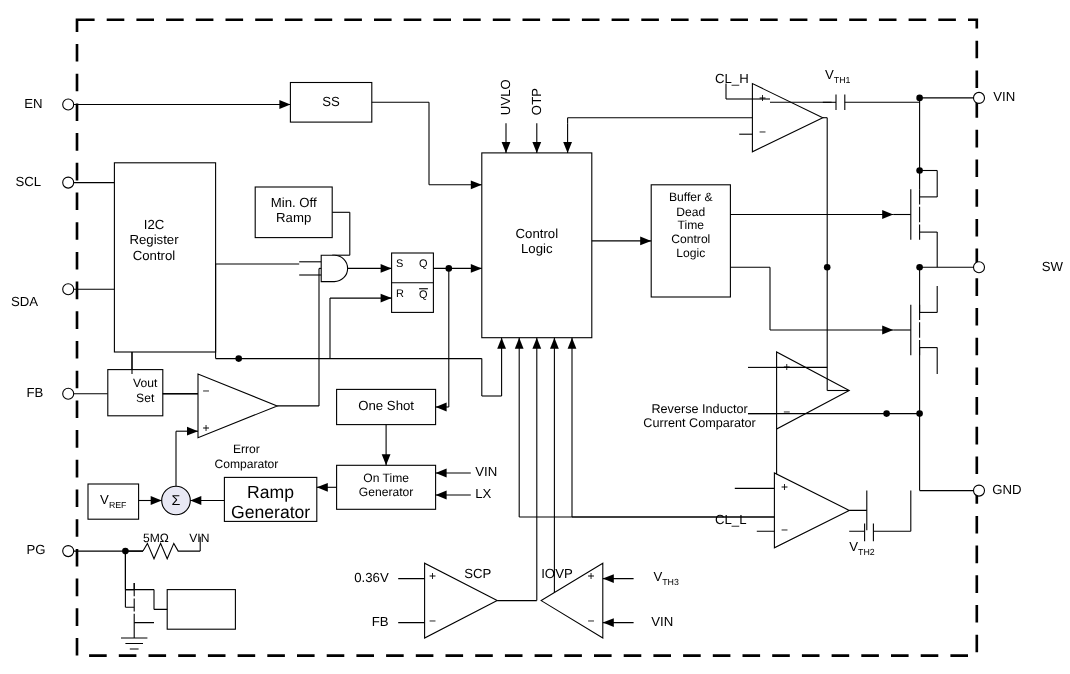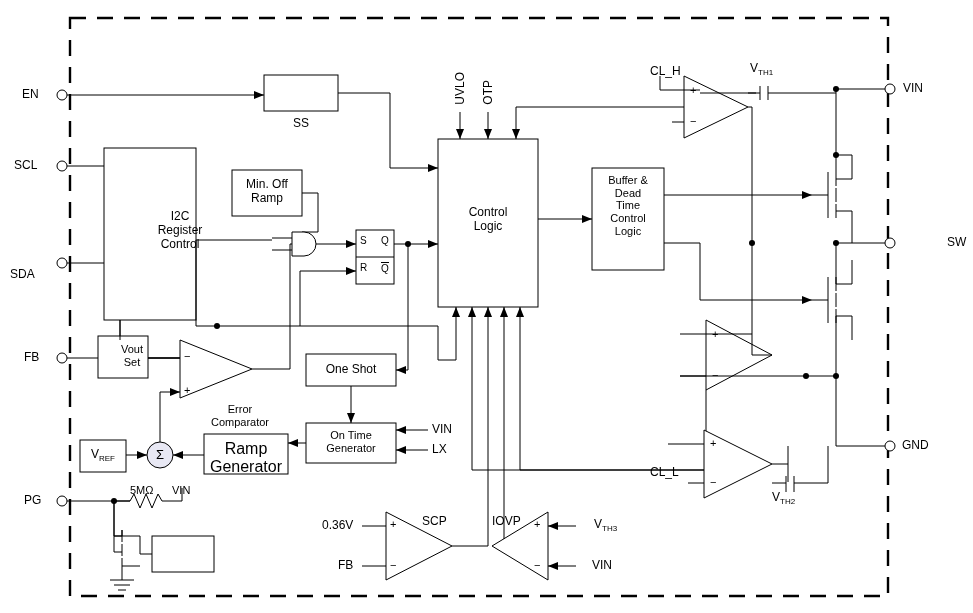--- a/index.html
+++ b/index.html
@@ -283,24 +283,24 @@
 <div class="lbl" style="left:22px;top:88px;">EN</div>
 <div class="lbl" style="left:14px;top:159px;">SCL</div>
 <div class="lbl" style="left:10px;top:268px;">SDA</div>
 <div class="lbl" style="left:24px;top:351px;">FB</div>
 <div class="lbl" style="left:24px;top:494px;">PG</div>
 
 <div class="lbl" style="left:903px;top:82px;">VIN</div>
 <div class="lbl" style="left:903px;top:236px;margin-left:44px;">SW</div>
 <div class="lbl" style="left:902px;top:439px;">GND</div>
 
-<div class="lbl" style="left:104px;top:210px;width:72px;padding-left:40px;">I2C
+<div class="lbl" style="left:104px;top:198px;width:72px;">I2C
 Register
 Control</div>
-<div class="lbl" style="left:264px;top:86px;width:74px;margin-top:31px;">SS</div>
+<div class="lbl" style="left:264px;top:86px;width:74px;">SS</div>
 <div class="lbl" style="left:232px;top:178px;width:70px;">Min. Off
 Ramp</div>
 <div class="lbl" style="left:438px;top:206px;width:100px;">Control
 Logic</div>
 <div class="lbl" style="left:592px;top:174px;width:72px;font-size:11px;">Buffer &amp;
 Dead
 Time
 Control
 Logic</div>
 <div class="lbl" style="left:98px;top:343px;width:68px;font-size:11px;">Vout
@@ -325,25 +325,27 @@
 <div class="lbl vert" style="left:482px;top:80px;">OTP</div>
 
 <div class="lbl" style="left:650px;top:65px;">CL_H</div>
 <div class="lbl" style="left:690px;top:84px;font-size:11px;">+</div>
 <div class="lbl" style="left:690px;top:115px;font-size:11px;">−</div>
 
 <div class="lbl" style="left:750px;top:62px;">V<span class="sub">TH1</span></div>
 <div class="lbl" style="left:772px;top:491px;">V<span class="sub">TH2</span></div>
 <div class="lbl" style="left:594px;top:518px;">V<span class="sub">TH3</span></div>
 
-<div class="lbl" style="left:194px;top:403px;width:92px;font-size:11px;">Error
+<div class="lbl" style="left:178px;top:403px;width:92px;font-size:11px;">Error
 Comparator</div>
 <div class="lbl" style="left:184px;top:350px;font-size:11px;">−</div>
 <div class="lbl" style="left:184px;top:384px;font-size:11px;">+</div>
 
+<div class="lbl" style="left:560px;top:366px;width:152px;font-size:11.5px;">Reverse Inductor
+Current Comparator</div>
 <div class="lbl" style="left:712px;top:328px;font-size:11px;">+</div>
 <div class="lbl" style="left:712px;top:369px;font-size:11px;">−</div>
 
 <div class="lbl" style="left:650px;top:466px;">CL_L</div>
 <div class="lbl" style="left:710px;top:437px;font-size:11px;">+</div>
 <div class="lbl" style="left:710px;top:476px;font-size:11px;">−</div>
 
 <div class="lbl" style="left:422px;top:515px;">SCP</div>
 <div class="lbl" style="left:390px;top:518px;font-size:11px;">+</div>
 <div class="lbl" style="left:390px;top:559px;font-size:11px;">−</div>

